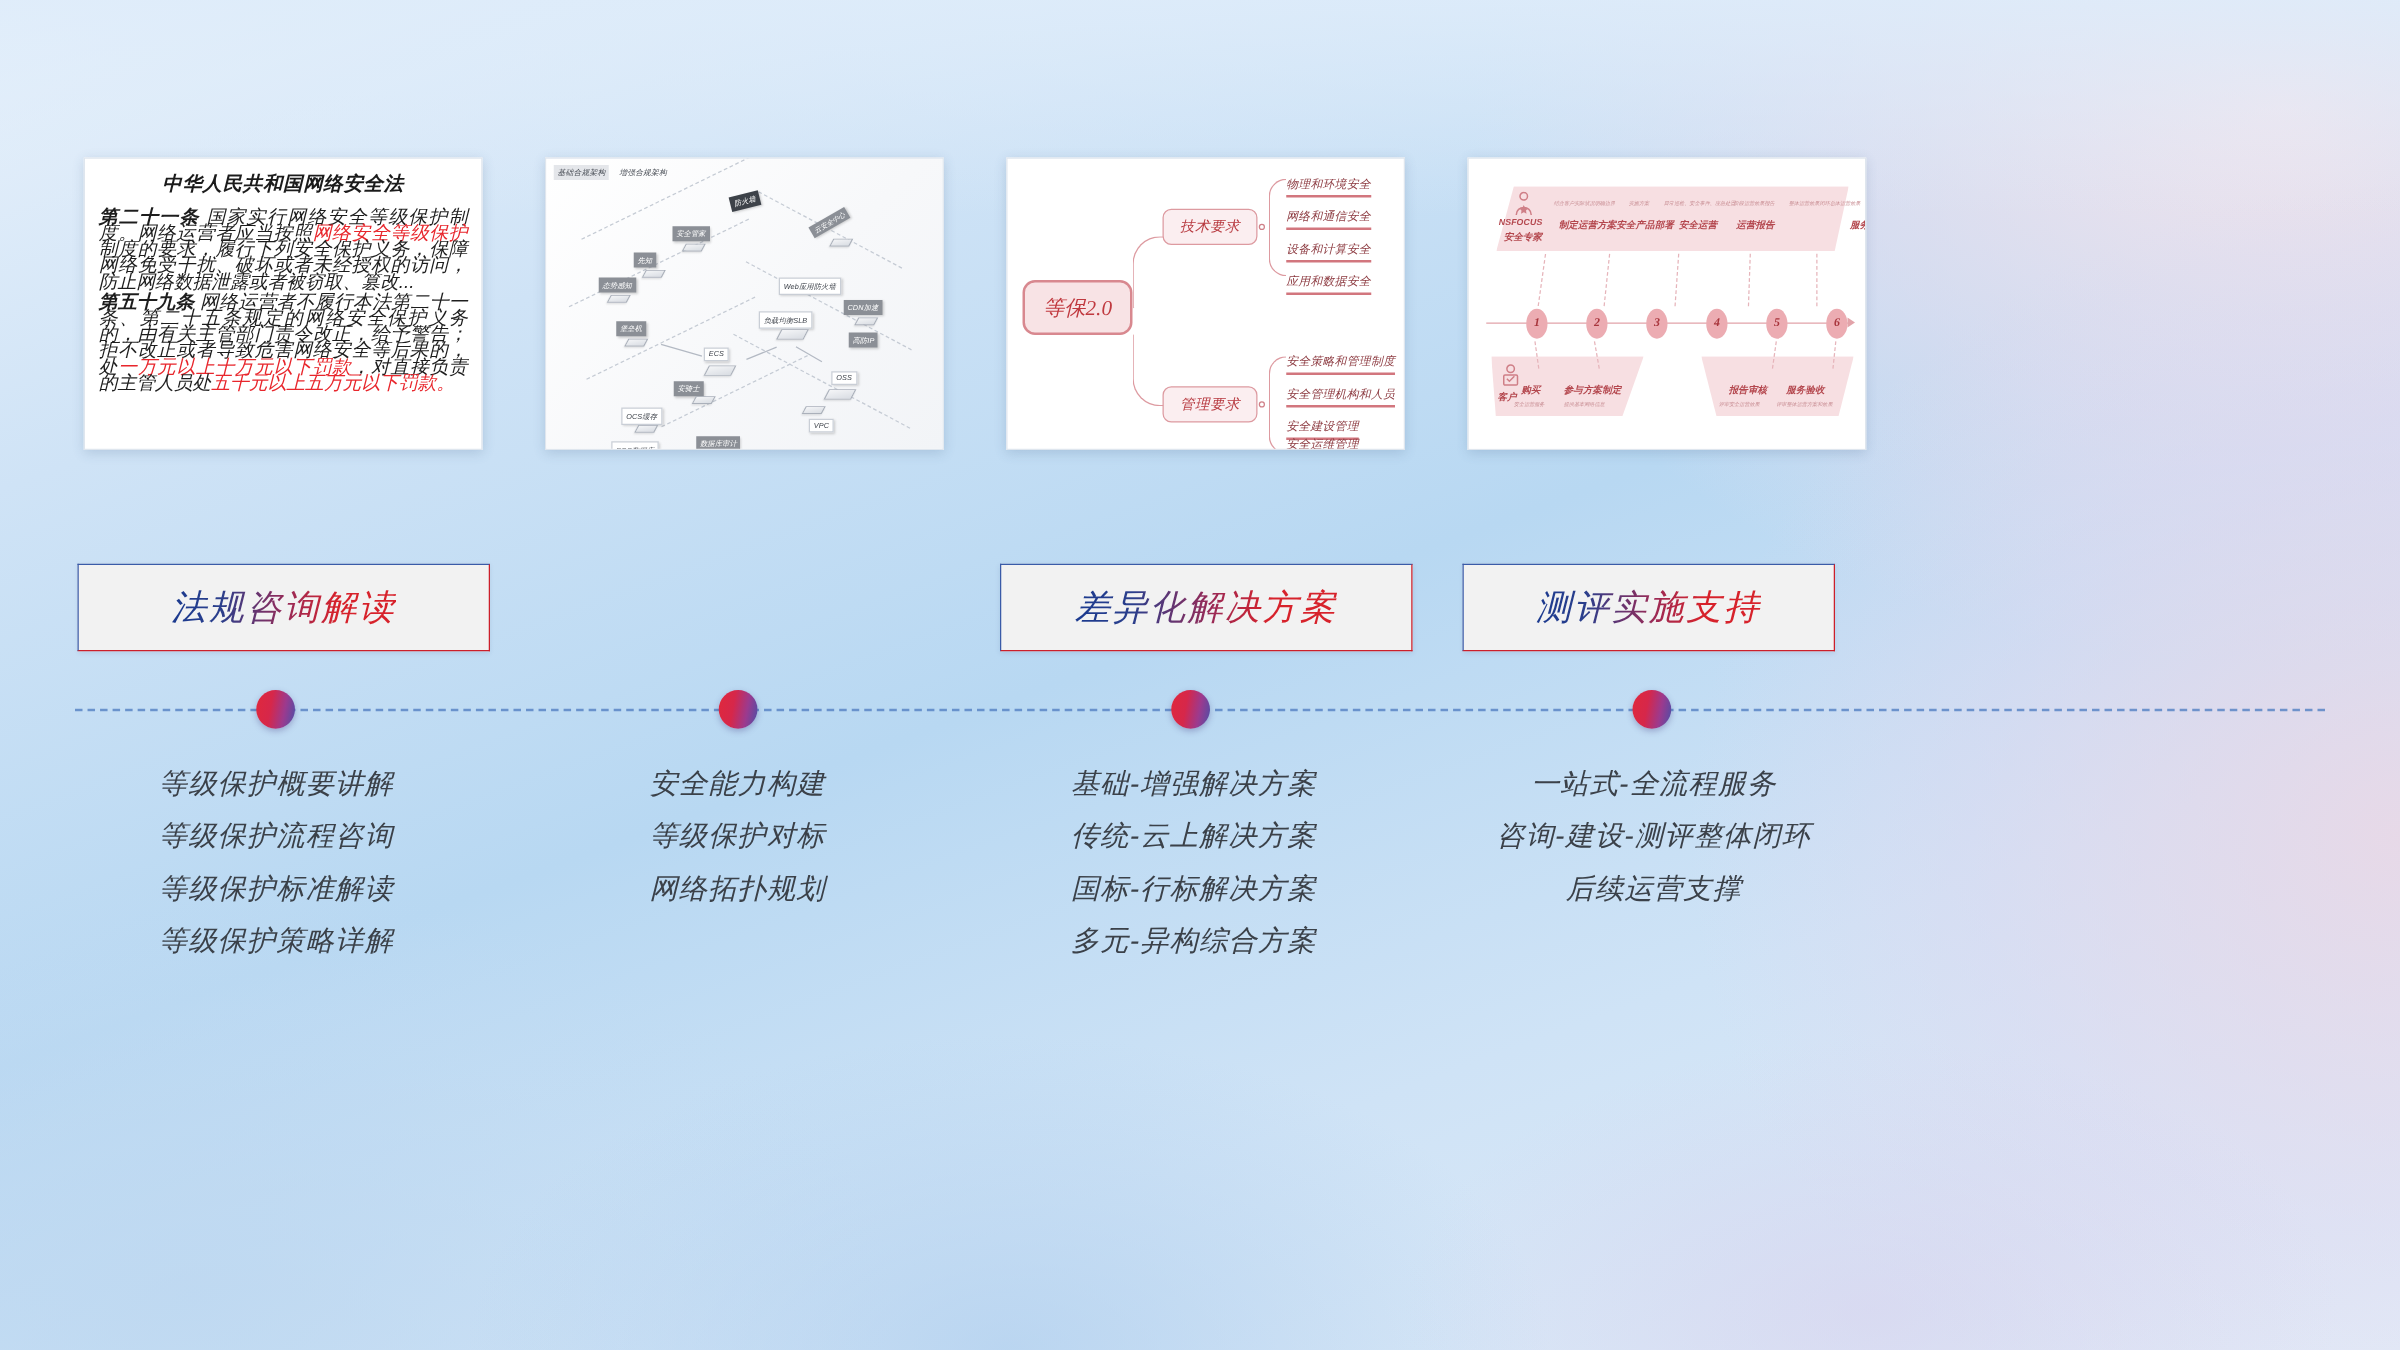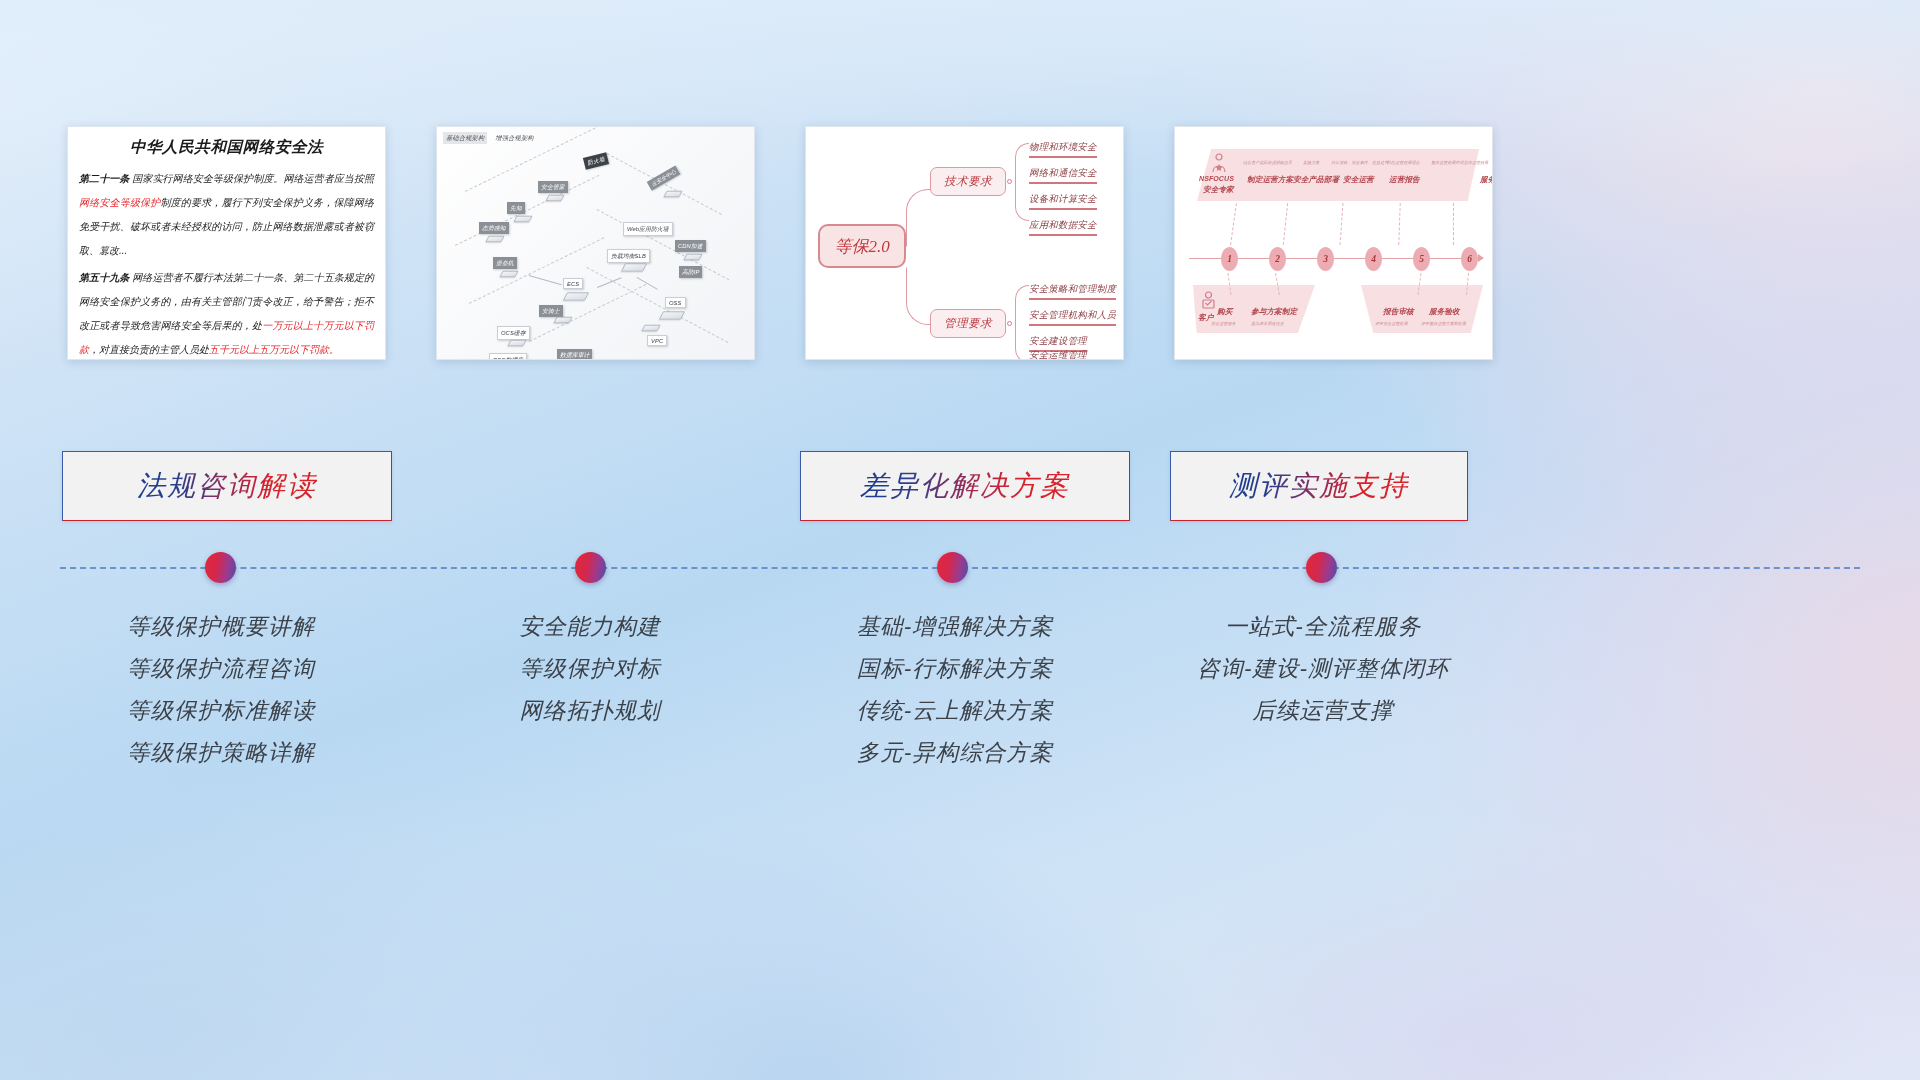--- a/index.html
+++ b/index.html
@@ -26,21 +26,21 @@
   .card {
     position: absolute;
     background: #ffffff;
     border: 1px solid #dfe6ee;
     box-shadow: 0 2px 9px rgba(60,90,130,0.20);
     overflow: hidden;
   }
   
   #card1 { left: 67px; top: 126px; width: 319px; height: 234px; padding: 10px 11px 8px 11px; }
   .law-title { text-align: center; font-weight: bold; font-size: 15.5px; color: #1b1b1b; letter-spacing: .6px; margin-bottom: 9px; }
-  .law-p { font-size: 10px; line-height: 24px; color: #1d1d1d; text-align: justify; }
+  .law-p { font-size: 15px; line-height: 13px; color: #1d1d1d; text-align: justify; }
   .law-p b { font-weight: bold; }
   .law-p .r { color: #e8262c; }
   .law-p.second { margin-top: 3px; }
 
   
   #card2 { left: 436px; top: 126px; width: 319px; height: 234px; background: #fbfbfc; }
   .arch { position: absolute; inset: 0; background:
       linear-gradient(135deg,#ffffff 0%,#f7f8fa 55%,#f2f4f7 100%); }
   .tabs { position: absolute; left: 6px; top: 5px; display: flex; gap: 5px; }
   .tab { font-size: 6.2px; color: #4a4f57; padding: 1.5px 3px; letter-spacing: .2px; }
@@ -350,22 +350,22 @@
     <div class="item">等级保护标准解读</div>
     <div class="item">等级保护策略详解</div>
   </div>
   <div class="col" id="col2">
     <div class="item">安全能力构建</div>
     <div class="item">等级保护对标</div>
     <div class="item">网络拓扑规划</div>
   </div>
   <div class="col" id="col3">
     <div class="item">基础-增强解决方案</div>
+    <div class="item">传统-云上解决方案</div>
     <div class="item">国标-行标解决方案</div>
-    <div class="item">传统-云上解决方案</div>
     <div class="item">多元-异构综合方案</div>
   </div>
   <div class="col" id="col4">
     <div class="item">一站式-全流程服务</div>
     <div class="item">咨询-建设-测评整体闭环</div>
     <div class="item">后续运营支撑</div>
   </div>
 
 </div>
 

